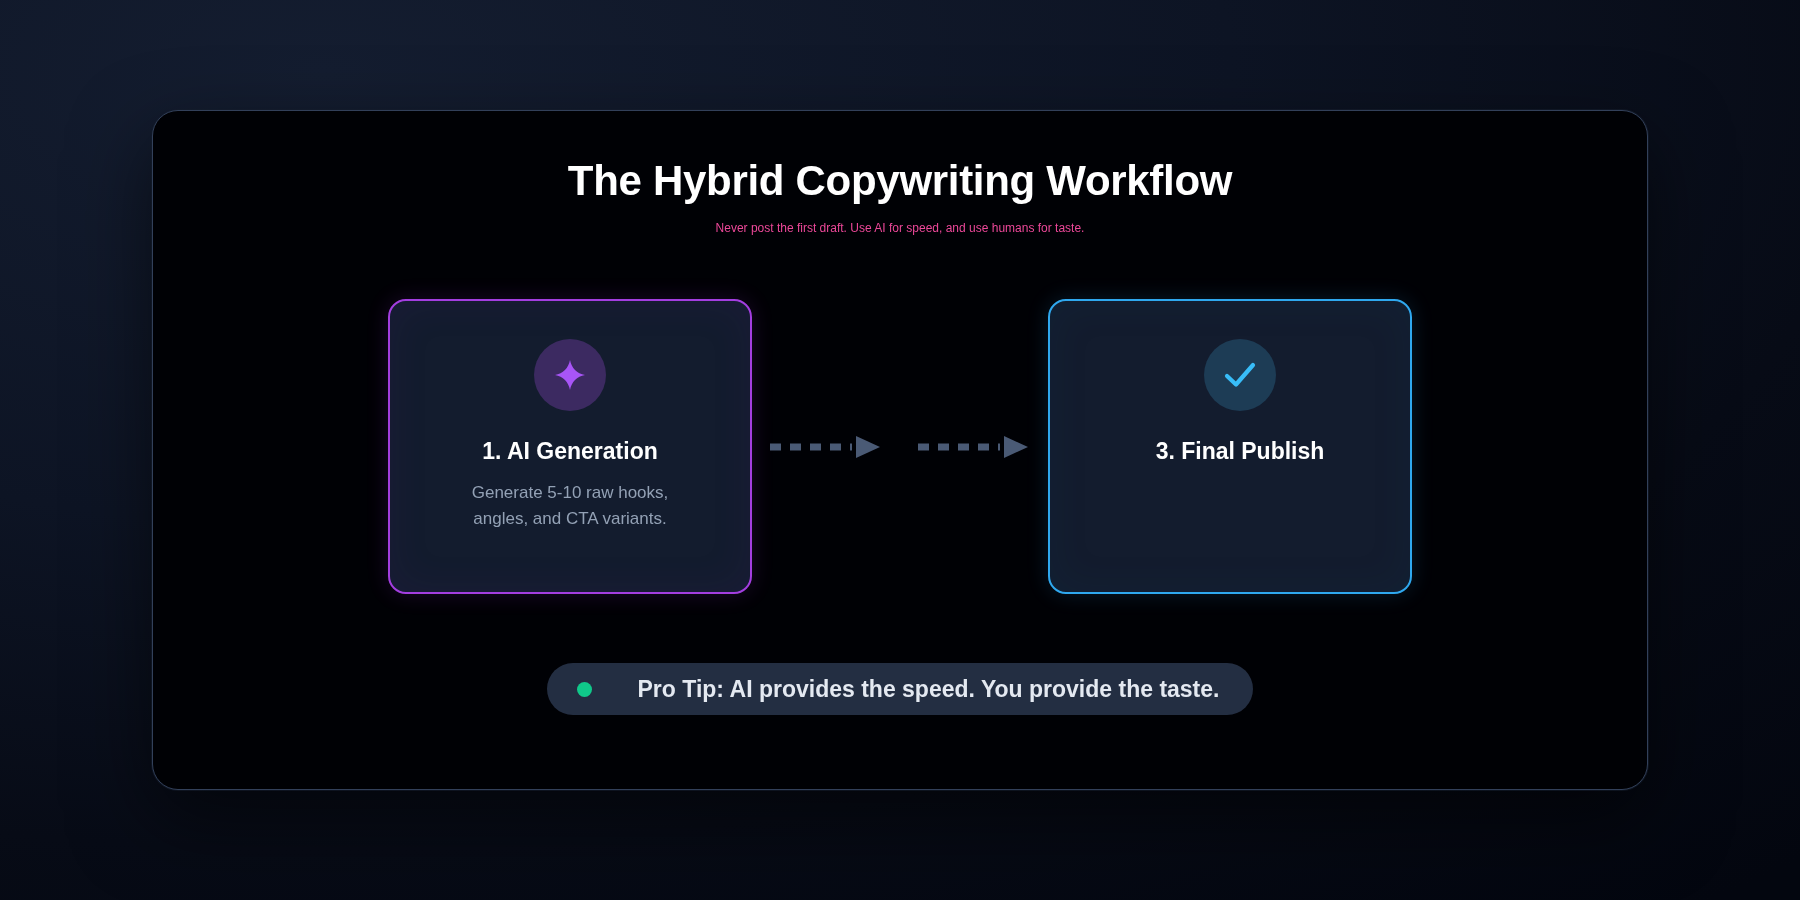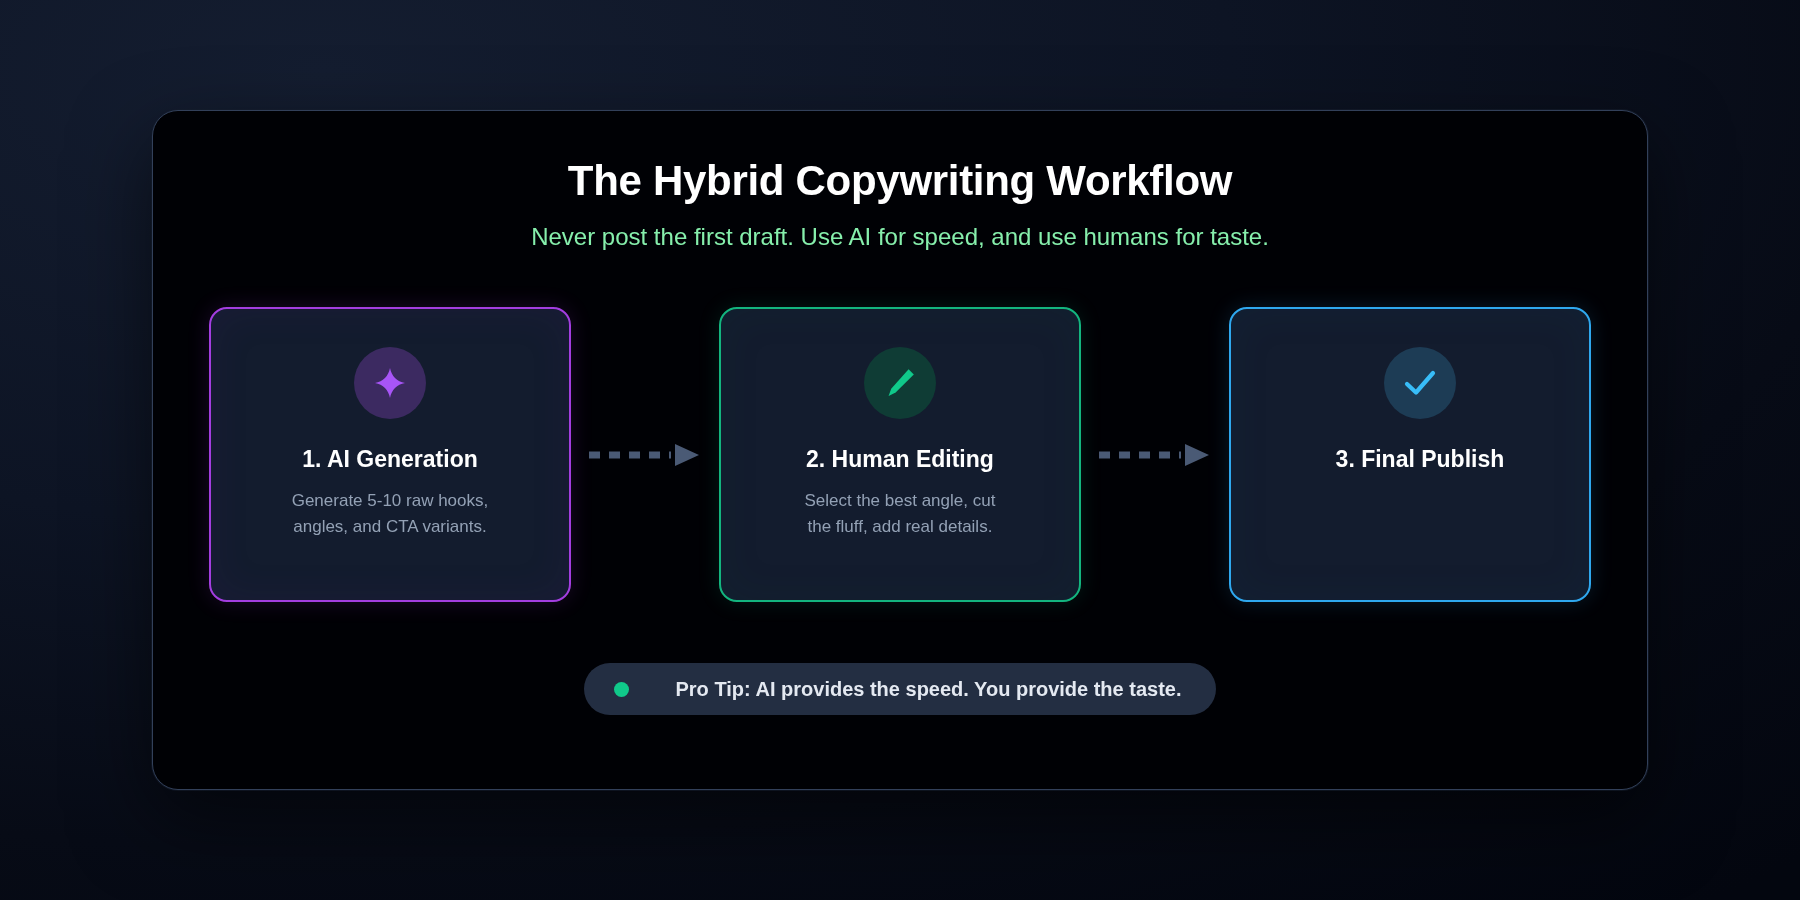--- a/index.html
+++ b/index.html
@@ -42,23 +42,23 @@
   .title {
     font-size: 42px;
     line-height: 1.12;
     font-weight: bold;
     color: #ffffff;
     letter-spacing: -0.3px;
   }
 
   .subtitle {
     margin-top: 17px;
-    font-size: 24px;
+    font-size: 12px;
     line-height: 1.3;
-    color: #86efac;
+    color: #ec4899;
     font-weight: normal;
   }
 
   
   .flow {
     flex: 1;
     width: 100%;
     display: flex;
     align-items: center;
     justify-content: center;
@@ -149,21 +149,21 @@
     gap: 19px;
   }
   .protip-dot {
     width: 15px;
     height: 15px;
     border-radius: 50%;
     background: #10c98a;
     flex: none;
   }
   .protip-text {
-    font-size: 20px;
+    font-size: 23px;
     font-weight: bold;
     color: #e4e9f1;
     white-space: nowrap;
     padding-left: 27px;
   }
 </style>
 </head>
 <body>
 
 <div class="panel">
@@ -192,34 +192,20 @@
 
     <div class="connector">
       <span>
         <svg width="116" height="24" viewBox="0 0 116 24" aria-hidden="true">
           <line x1="2" y1="12" x2="84" y2="12" stroke="#4a5a75" stroke-width="7" stroke-dasharray="11 9" stroke-linecap="butt"></line>
           <path d="M88 1 L112 12 L88 23 Z" fill="#4a5a75"></path>
         </svg>
       </span>
     </div>
 
-    <div class="step-card accent-green">
-      <div class="icon-circle bg-green">
-        <span>
-          <svg width="34" height="34" viewBox="0 0 34 34" aria-hidden="true">
-            <path d="M25.6 3.2 L30.8 8.4 L12.6 26.6 L5.6 30.0 L8.2 22.8 Z" fill="#10c98a"></path>
-          </svg>
-        </span>
-      </div>
-      <div class="step-title">2. Human Editing</div>
-      <div class="step-desc">
-        <div>Select the best angle, cut</div>
-        <div>the fluff, add real details.</div>
-      </div>
-    </div>
 
     <div class="connector">
       <span>
         <svg width="116" height="24" viewBox="0 0 116 24" aria-hidden="true">
           <line x1="2" y1="12" x2="84" y2="12" stroke="#4a5a75" stroke-width="7" stroke-dasharray="11 9" stroke-linecap="butt"></line>
           <path d="M88 1 L112 12 L88 23 Z" fill="#4a5a75"></path>
         </svg>
       </span>
     </div>
 

